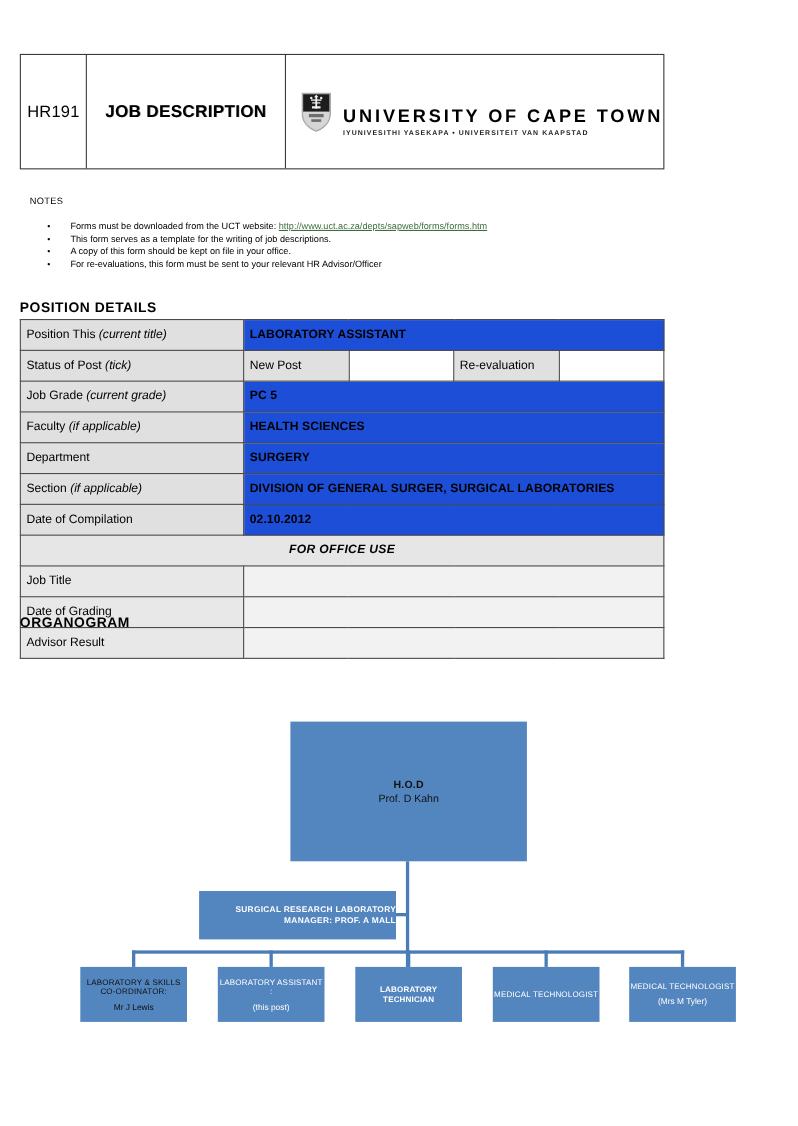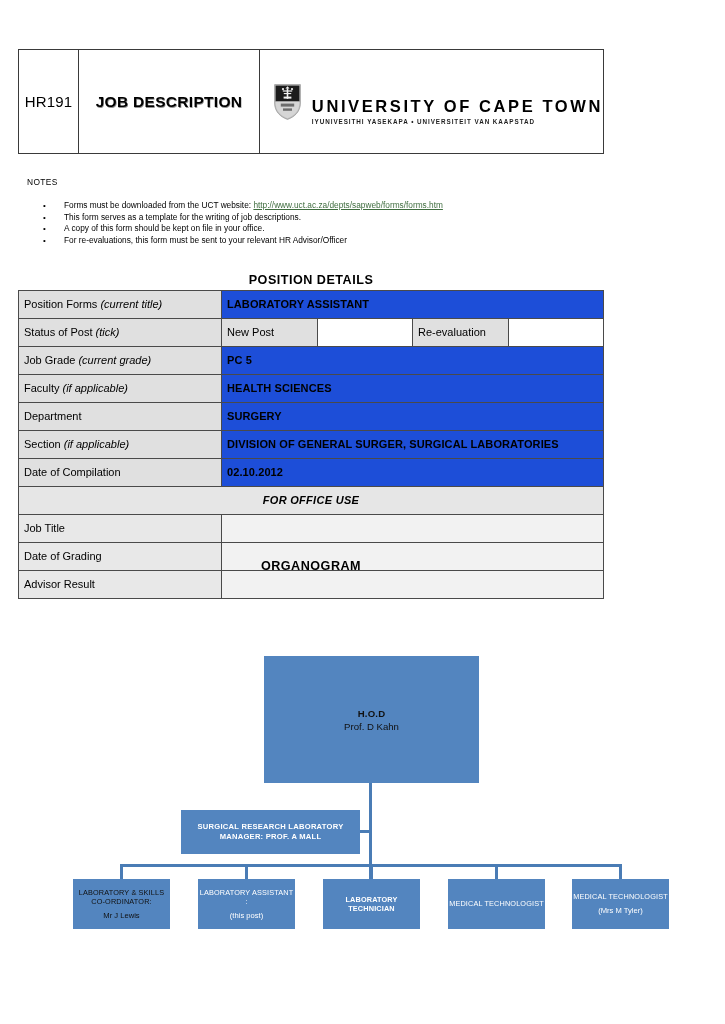--- a/index.html
+++ b/index.html
@@ -112,21 +112,21 @@
   .note-link {
     color: #3f6d3f;
     text-decoration: underline;
   }
 
   
   .section-heading {
     position: absolute;
     width: 586px;
     left: 18px;
-    text-align: center;
+    text-align: left;
     font-size: 12.6px;
     font-weight: bold;
     letter-spacing: 0.5px;
   }
   #position-details-heading { top: 273px; }
   #organogram-heading { top: 559px; }
 
   
   .pd-table {
     position: absolute;
@@ -215,20 +215,21 @@
     height: 127px;
   }
   #org-hod .l1 { font-size: 9.6px; font-weight: bold; color: #111111; letter-spacing: 0.2px; }
   #org-hod .l2 { font-size: 9.6px; color: #111111; margin-top: 2px; }
 
   #org-srl {
     left: 181px;
     top: 810px;
     width: 179px;
     height: 44px;
+    text-align: right;
   }
   #org-srl .l1 {
     font-size: 7.6px;
     font-weight: bold;
     line-height: 10px;
     letter-spacing: 0.25px;
   }
 
   .org-leaf {
     top: 879px;
@@ -314,21 +315,21 @@
       <span class="note-bullet">•</span>
       <span class="note-text">For re-evaluations, this form must be sent to your relevant HR Advisor/Officer</span>
     </div>
   </div>
 
   <div class="section-heading" id="position-details-heading">POSITION DETAILS</div>
 
   <table class="pd-table">
     <tbody>
       <tr>
-        <td class="pd-label"><span>Position Forms </span><i>(current title)</i></td>
+        <td class="pd-label"><span>Position This </span><i>(current title)</i></td>
         <td class="pd-value" colspan="4">LABORATORY ASSISTANT</td>
       </tr>
 
       <tr>
         <td class="pd-label"><span>Status of Post </span><i>(tick)</i></td>
         <td class="pd-status-opt">New Post</td>
         <td class="pd-status-tick"></td>
         <td class="pd-status-opt">Re-evaluation</td>
         <td class="pd-status-tick"></td>
       </tr>

